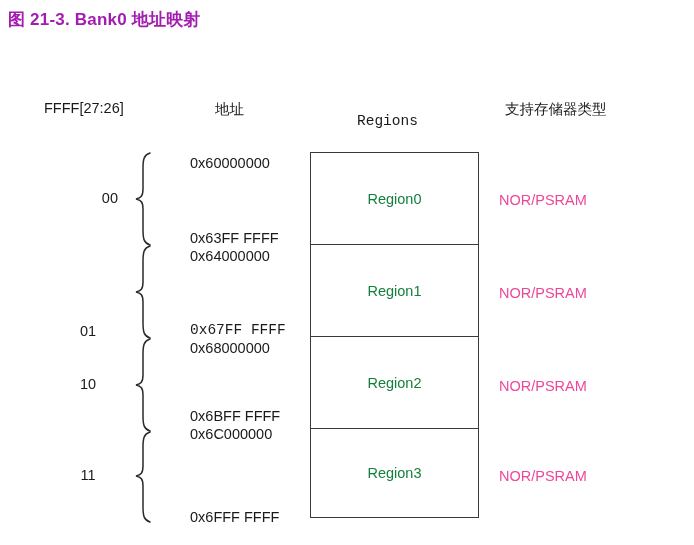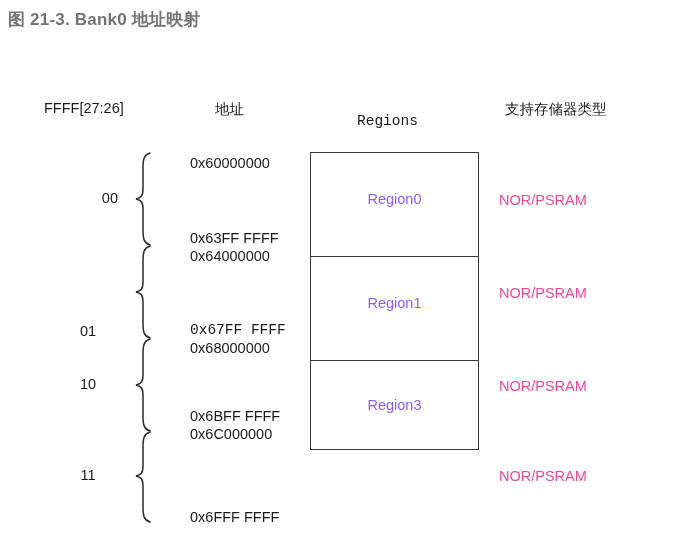--- a/index.html
+++ b/index.html
@@ -17,21 +17,21 @@
   }
 
   #figure-title {
     position: absolute;
     left: 8px;
     top: 8px;
     font-size: 17px;
     font-weight: bold;
     letter-spacing: 0.2px;
     white-space: nowrap;
-    color: #737373;
+    color: #a21caf;
   }
 
   
   .col-header {
     position: absolute;
     font-size: 14.5px;
     color: #1a1a1a;
     white-space: nowrap;
   }
   #header-haddr   { left: 44px;  top: 100px; }
@@ -94,26 +94,25 @@
     border: 1.6px solid #3a3a3a;
     box-sizing: border-box;
   }
   .region-cell {
     position: relative;
     box-sizing: border-box;
     display: flex;
     align-items: center;
     justify-content: center;
     font-size: 14.5px;
-    color: #8b5cf6;
+    color: #15803d;
     background: #ffffff;
   }
   .region-cell + .region-cell {
     border-top: 1.6px solid #3a3a3a;
-    margin-top: 12px;
   }
   .region-cell.h0 { height: 91px; }
   .region-cell.h1 { height: 92px; }
   .region-cell.h2 { height: 92px; }
   .region-cell.h3 { height: 89px; }
 
   
   .memtype {
     position: absolute;
     left: 499px;
@@ -169,20 +168,21 @@
 
   <div class="addr-label addr-start-2">0x68000000</div>
   <div class="addr-label addr-end-2">0x6BFF FFFF</div>
 
   <div class="addr-label addr-start-3">0x6C000000</div>
   <div class="addr-label addr-end-3">0x6FFF FFFF</div>
 
   <div id="regions-stack">
     <div class="region-cell h0">Region0</div>
     <div class="region-cell h1">Region1</div>
+    <div class="region-cell h2">Region2</div>
     <div class="region-cell h3">Region3</div>
   </div>
 
   <div class="memtype r0">NOR/PSRAM</div>
   <div class="memtype r1">NOR/PSRAM</div>
   <div class="memtype r2">NOR/PSRAM</div>
   <div class="memtype r3">NOR/PSRAM</div>
 
 </div>
 

